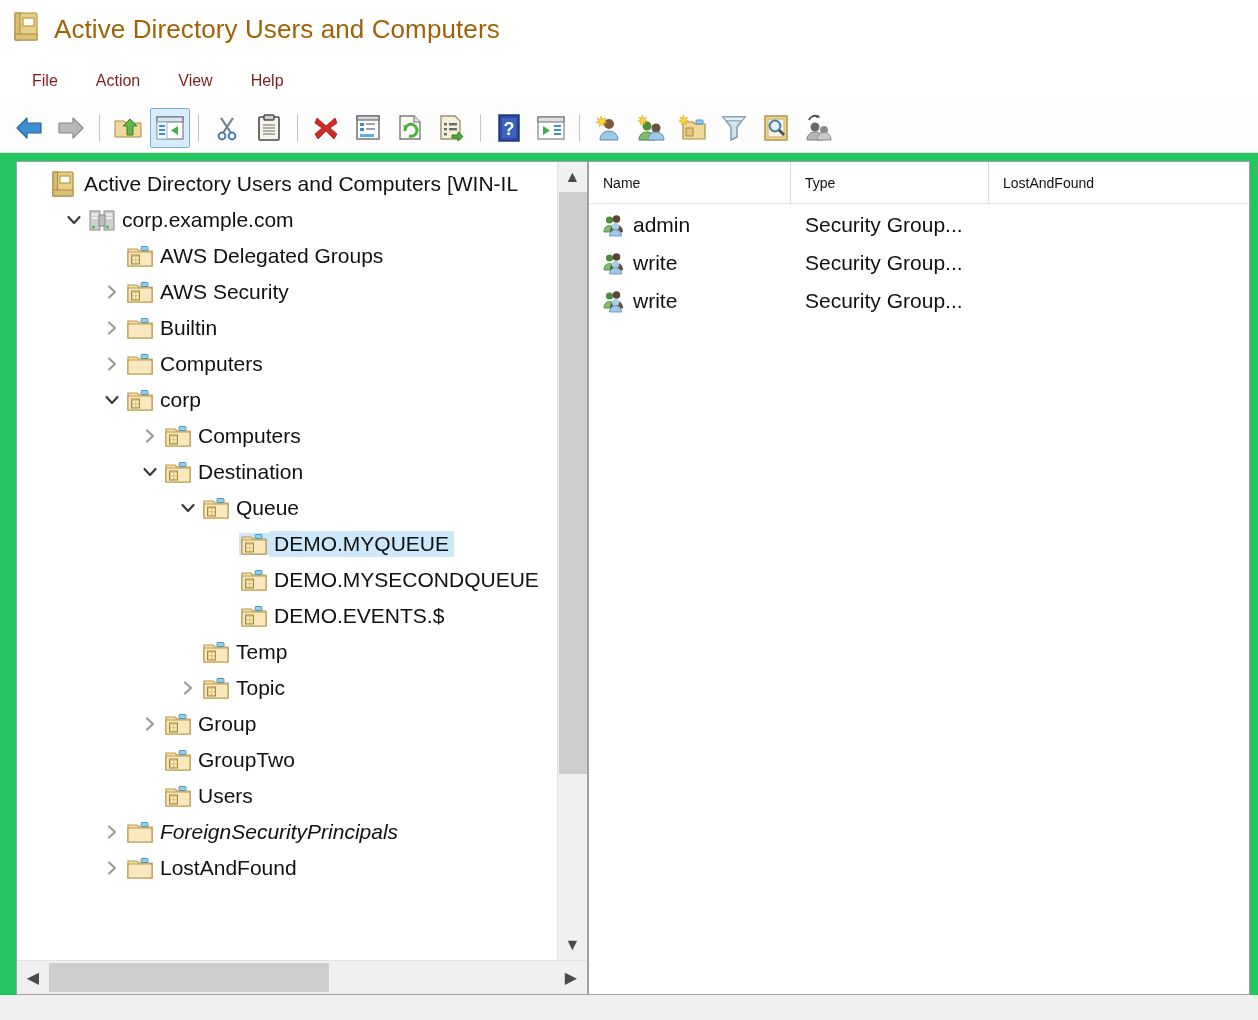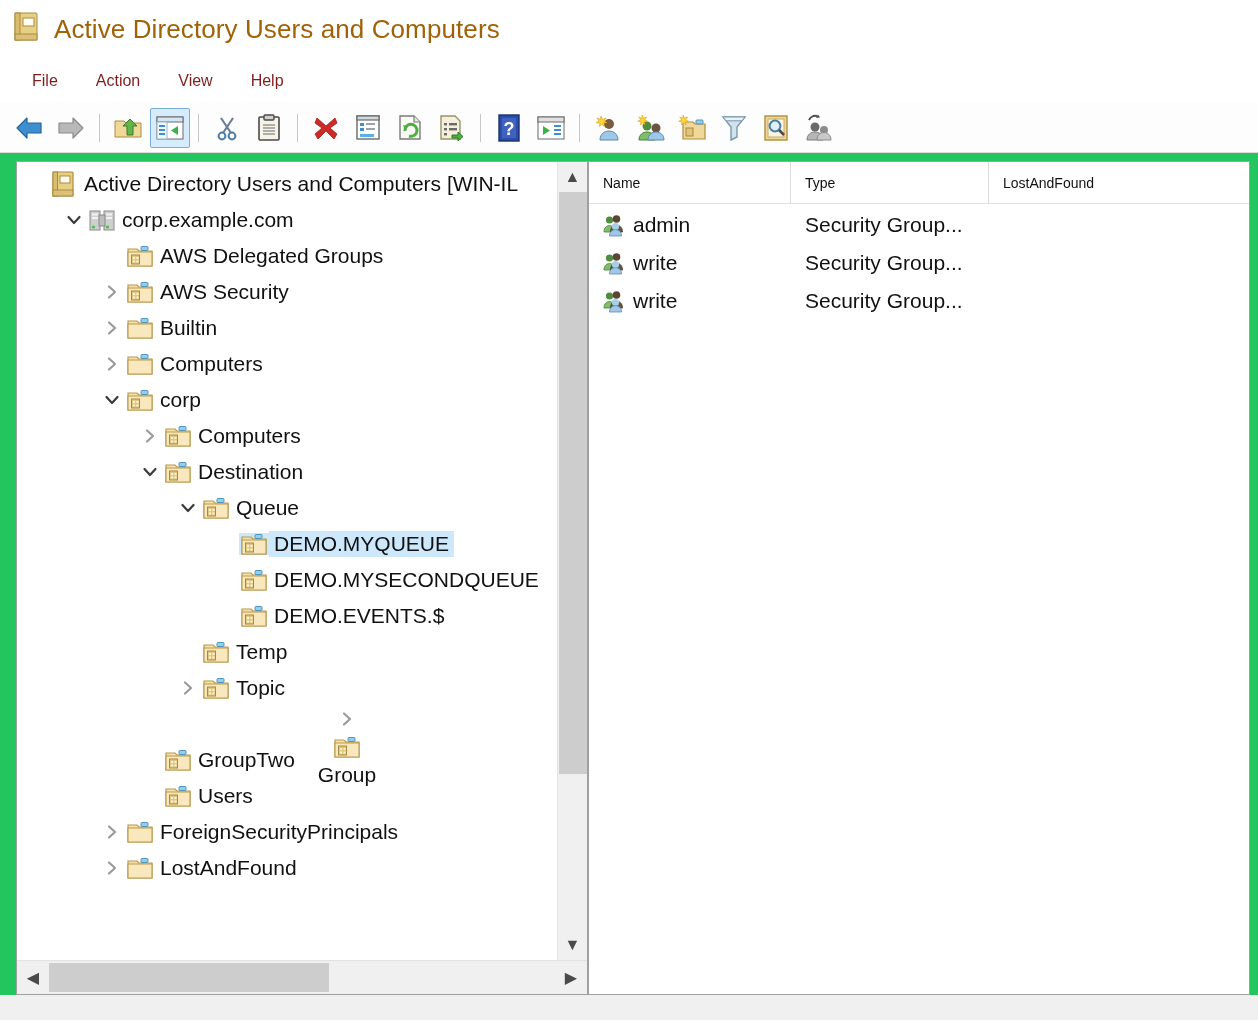--- a/index.html
+++ b/index.html
@@ -691,21 +691,21 @@
                 <path d="M1 7 h24 v14 H1 Z" fill="#f9e8bd" stroke="#b99a4e" stroke-width="1.1"></path>
                 <rect x="4.5" y="10" width="8" height="9" fill="#e3c77e" stroke="#a9893e" stroke-width="1"></rect>
                 <rect x="6" y="12" width="2" height="2" fill="#fdf6e0"></rect>
                 <rect x="9.5" y="12" width="2" height="2" fill="#fdf6e0"></rect>
                 <rect x="6" y="15.5" width="2" height="2" fill="#fdf6e0"></rect>
                 <rect x="9.5" y="15.5" width="2" height="2" fill="#fdf6e0"></rect>
               </svg>
             </span>
             <span class="lbl">Topic</span>
           </div>
-          <div class="tree-row" style="padding-left: 120px; flex-direction: column;">
+          <div class="tree-row" style="padding-left: 120px;">
             <span class="chev">
               <svg width="16" height="16" viewBox="0 0 16 16">
                 <path d="M5 2.5 L11 8 L5 13.5" fill="none" stroke="#9a9a9a" stroke-width="2.2" stroke-linecap="round" stroke-linejoin="round"></path>
               </svg>
             </span>
             <span class="ico">
               <svg width="26" height="22" viewBox="0 0 26 22">
                 <path d="M1 4 h9 l2 2 h13 v15 H1 Z" fill="#f6e0a8" stroke="#b99a4e" stroke-width="1.2"></path>
                 <rect x="14" y="1.5" width="7" height="4" rx="1" fill="#8fd0ef" stroke="#5094b9" stroke-width="1"></rect>
                 <path d="M1 7 h24 v14 H1 Z" fill="#f9e8bd" stroke="#b99a4e" stroke-width="1.1"></path>
@@ -743,21 +743,21 @@
                 <path d="M1 7 h24 v14 H1 Z" fill="#f9e8bd" stroke="#b99a4e" stroke-width="1.1"></path>
                 <rect x="4.5" y="10" width="8" height="9" fill="#e3c77e" stroke="#a9893e" stroke-width="1"></rect>
                 <rect x="6" y="12" width="2" height="2" fill="#fdf6e0"></rect>
                 <rect x="9.5" y="12" width="2" height="2" fill="#fdf6e0"></rect>
                 <rect x="6" y="15.5" width="2" height="2" fill="#fdf6e0"></rect>
                 <rect x="9.5" y="15.5" width="2" height="2" fill="#fdf6e0"></rect>
               </svg>
             </span>
             <span class="lbl">Users</span>
           </div>
-          <div class="tree-row" style="padding-left: 82px;">
+          <div class="tree-row" style="padding-left: 82px; font-style: italic;">
             <span class="chev">
               <svg width="16" height="16" viewBox="0 0 16 16">
                 <path d="M5 2.5 L11 8 L5 13.5" fill="none" stroke="#9a9a9a" stroke-width="2.2" stroke-linecap="round" stroke-linejoin="round"></path>
               </svg>
             </span>
             <span class="ico">
               <svg width="26" height="22" viewBox="0 0 26 22">
                 <path d="M1 4 h9 l2 2 h13 v15 H1 Z" fill="#f6e0a8" stroke="#b99a4e" stroke-width="1.2"></path>
                 <rect x="14" y="1.5" width="7" height="4" rx="1" fill="#8fd0ef" stroke="#5094b9" stroke-width="1"></rect>
                 <path d="M1 7 h24 v14 H1 Z" fill="#f9e8bd" stroke="#b99a4e" stroke-width="1.1"></path>

